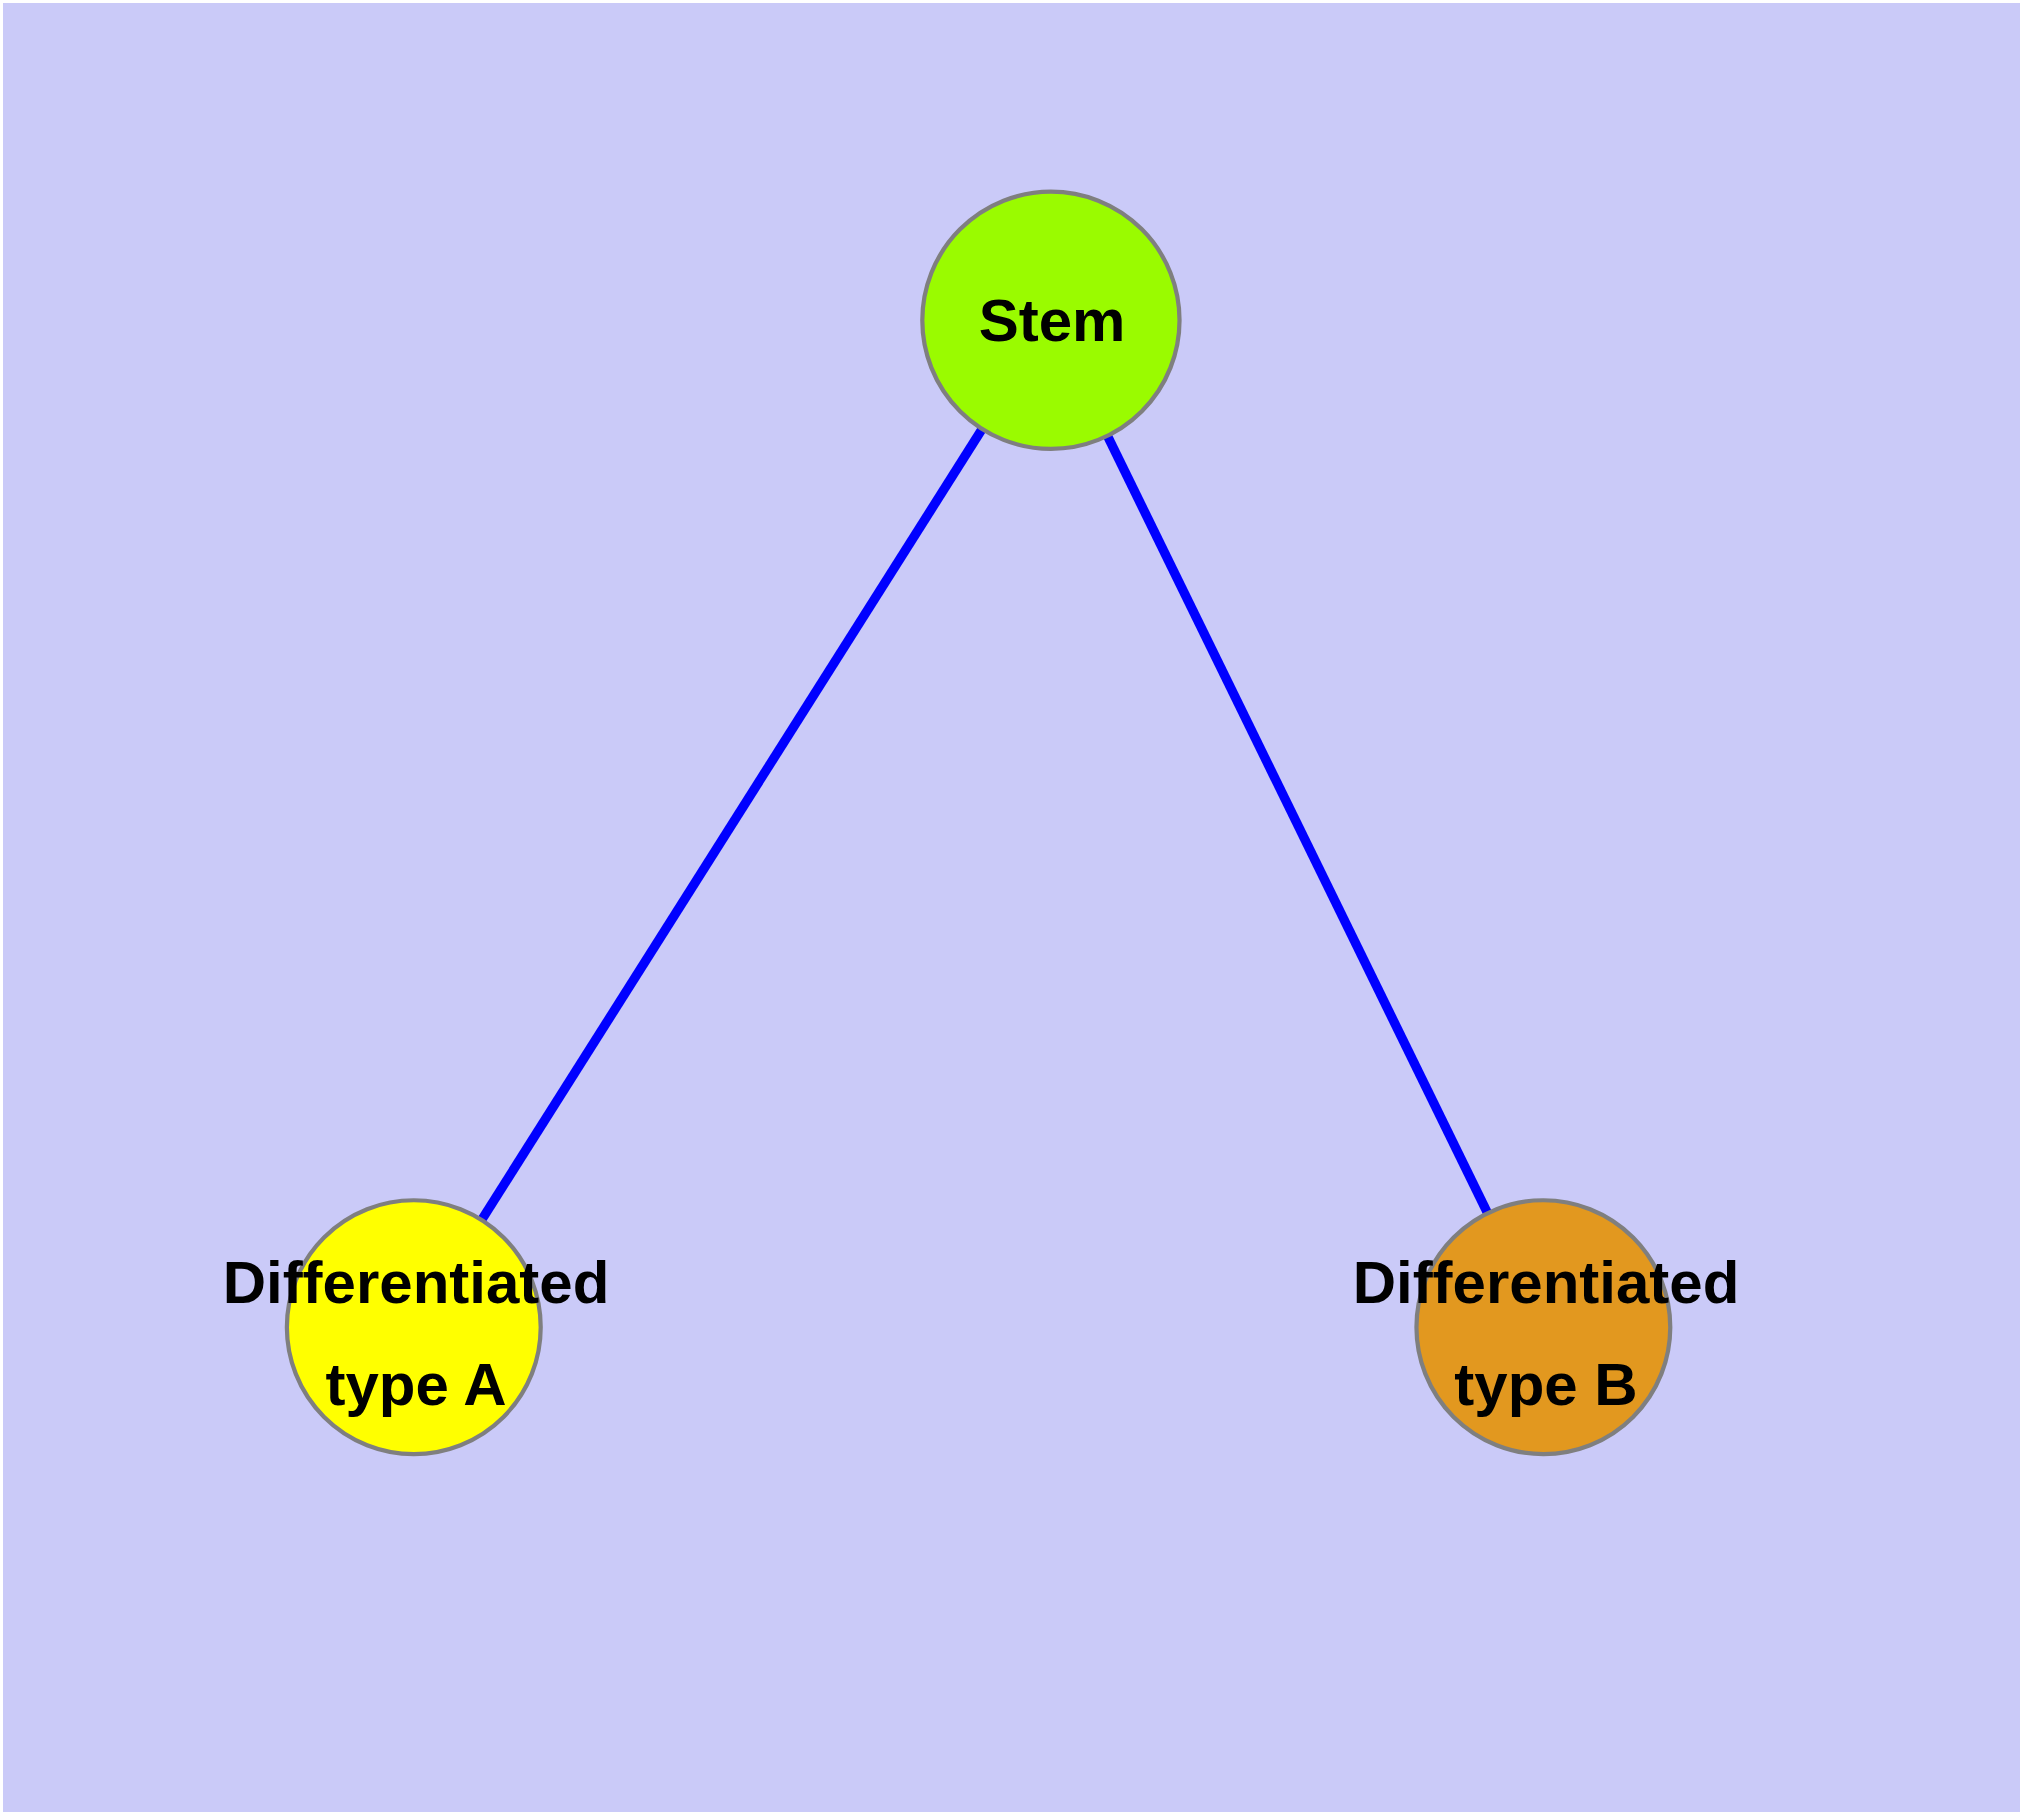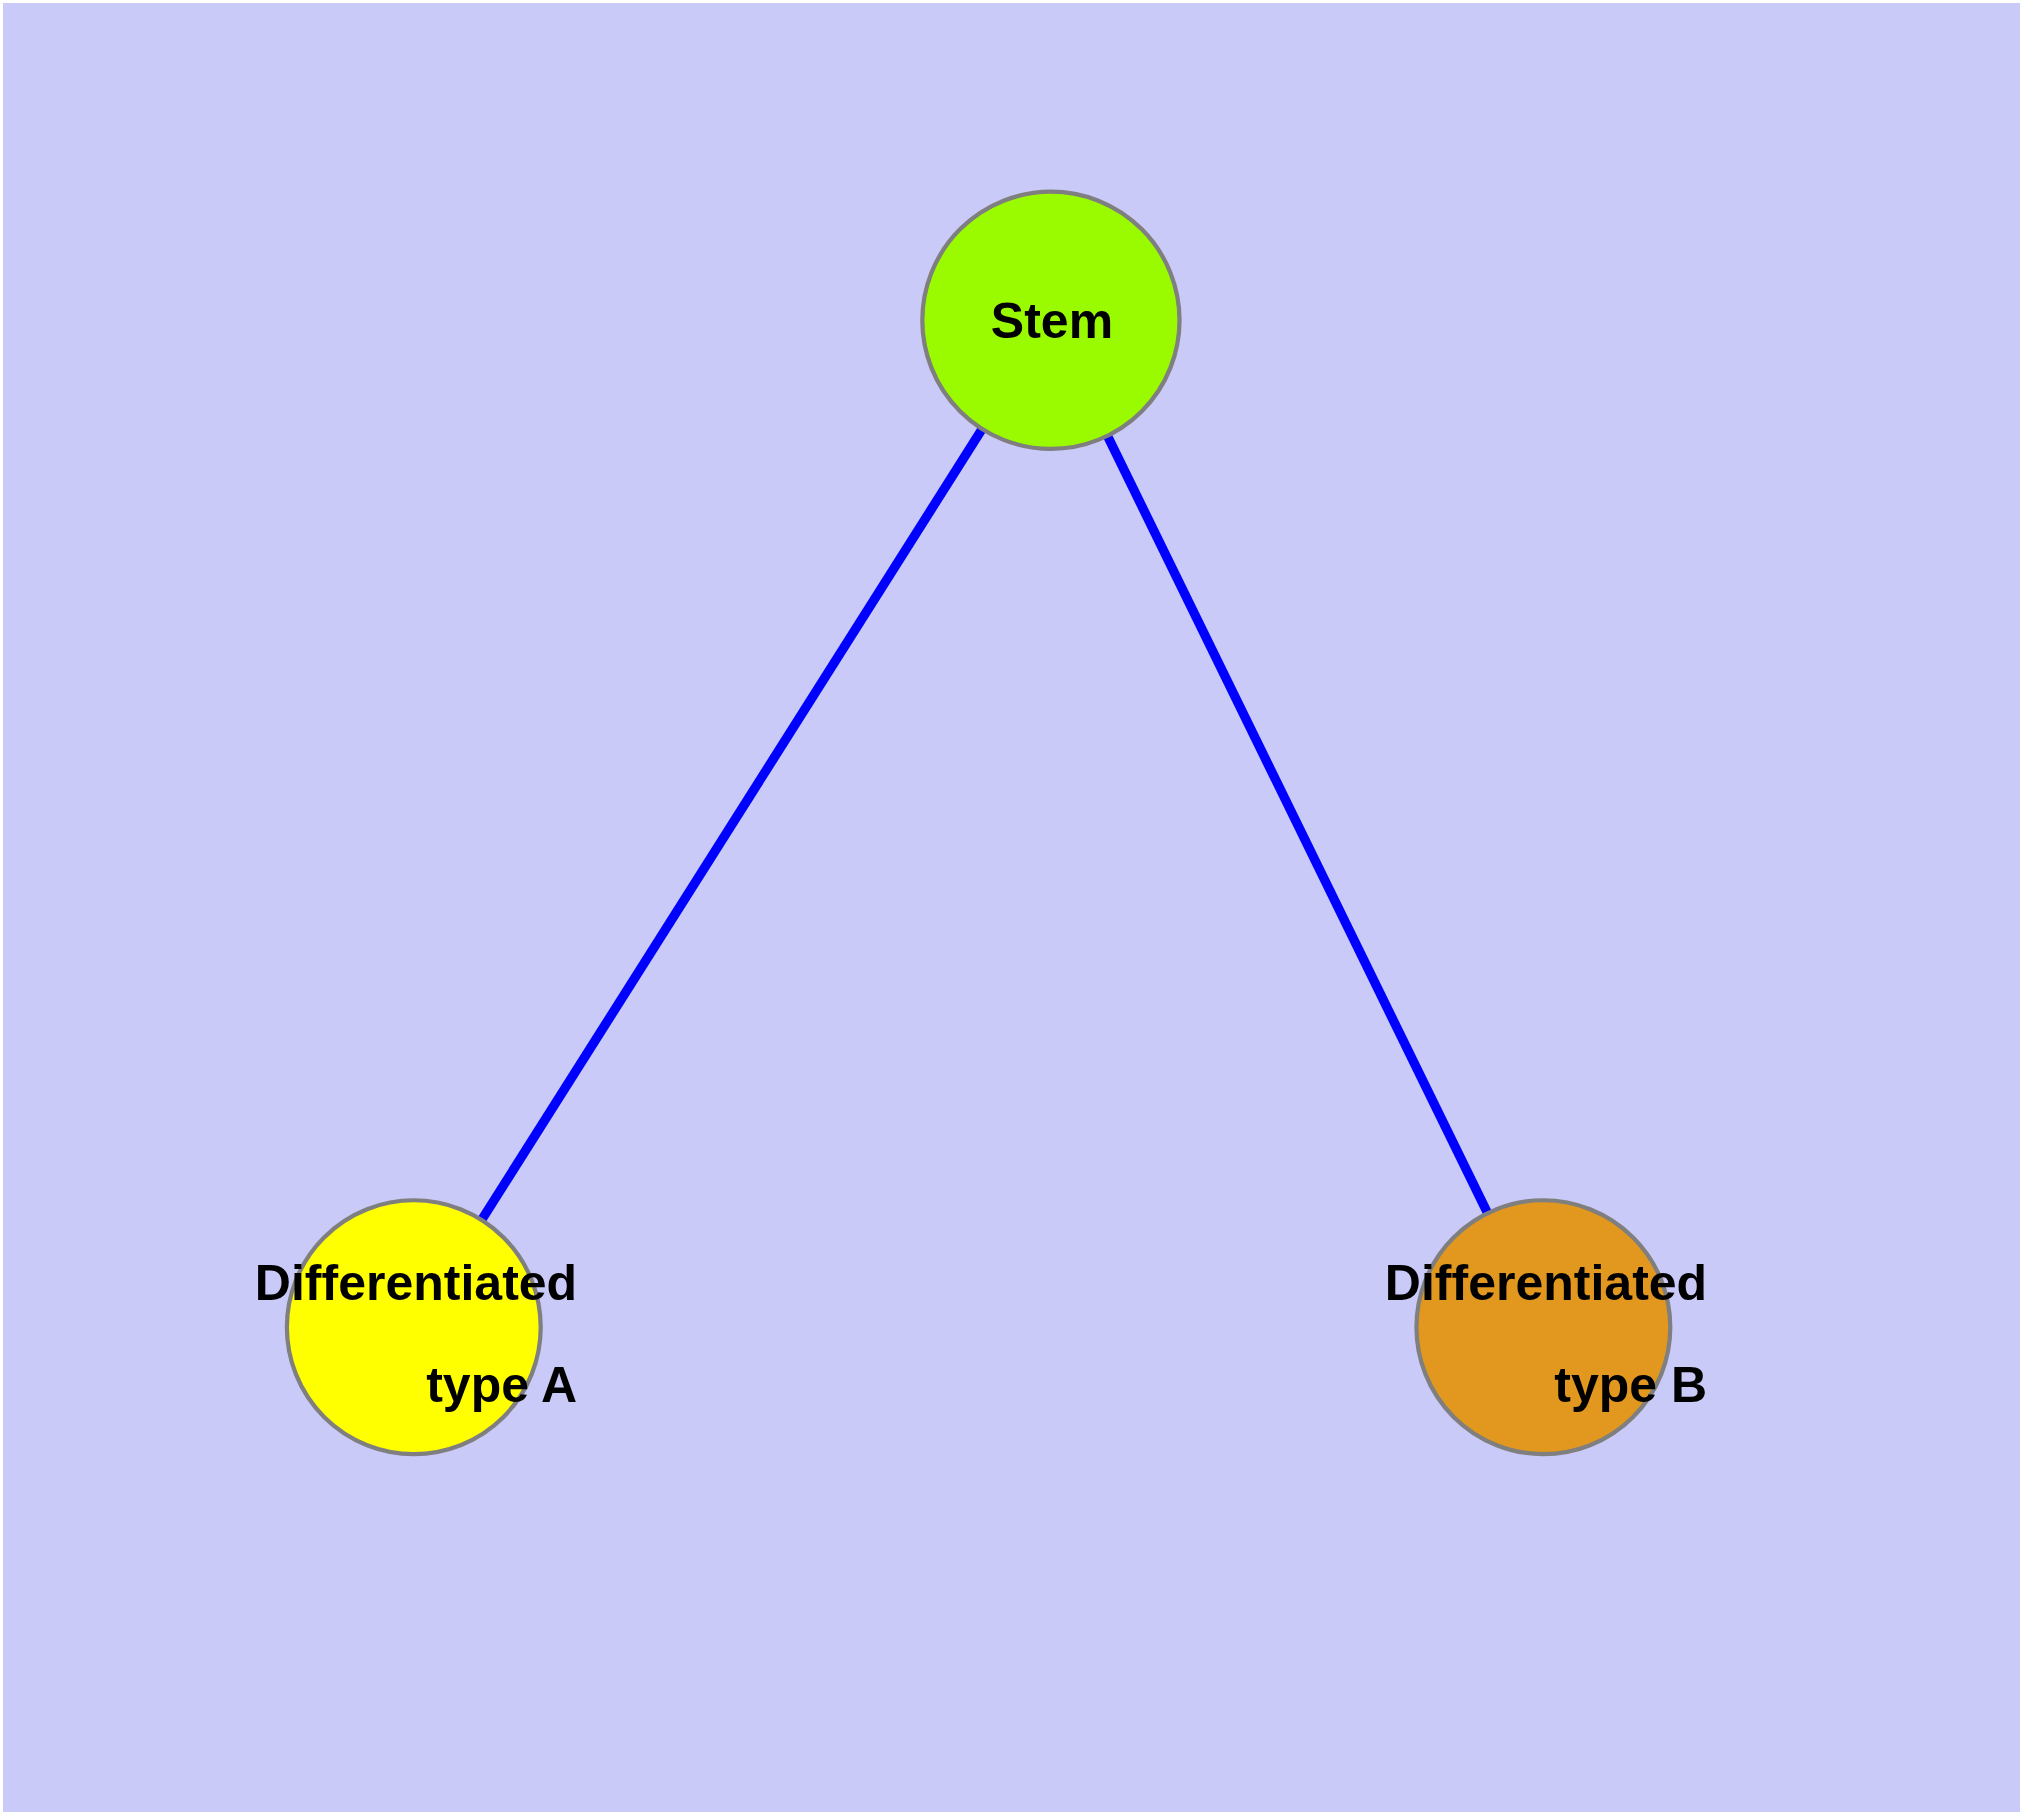--- a/index.html
+++ b/index.html
@@ -23,23 +23,23 @@
     top: 0;
     width: 100%;
     height: 100%;
     display: block;
   }
   .node-label {
     position: absolute;
     transform: translate(-50%, -50%);
     color: #000000;
     font-weight: bold;
-    font-size: 50px;
+    font-size: 60px;
     line-height: 102px;
-    text-align: right;
+    text-align: center;
     white-space: pre-line;
     letter-spacing: 0px;
   }
   .node-label.stem {
     left: 1049px;
     top: 318px;
   }
   .node-label.type-a {
     left: 413px;
     top: 1331px;

